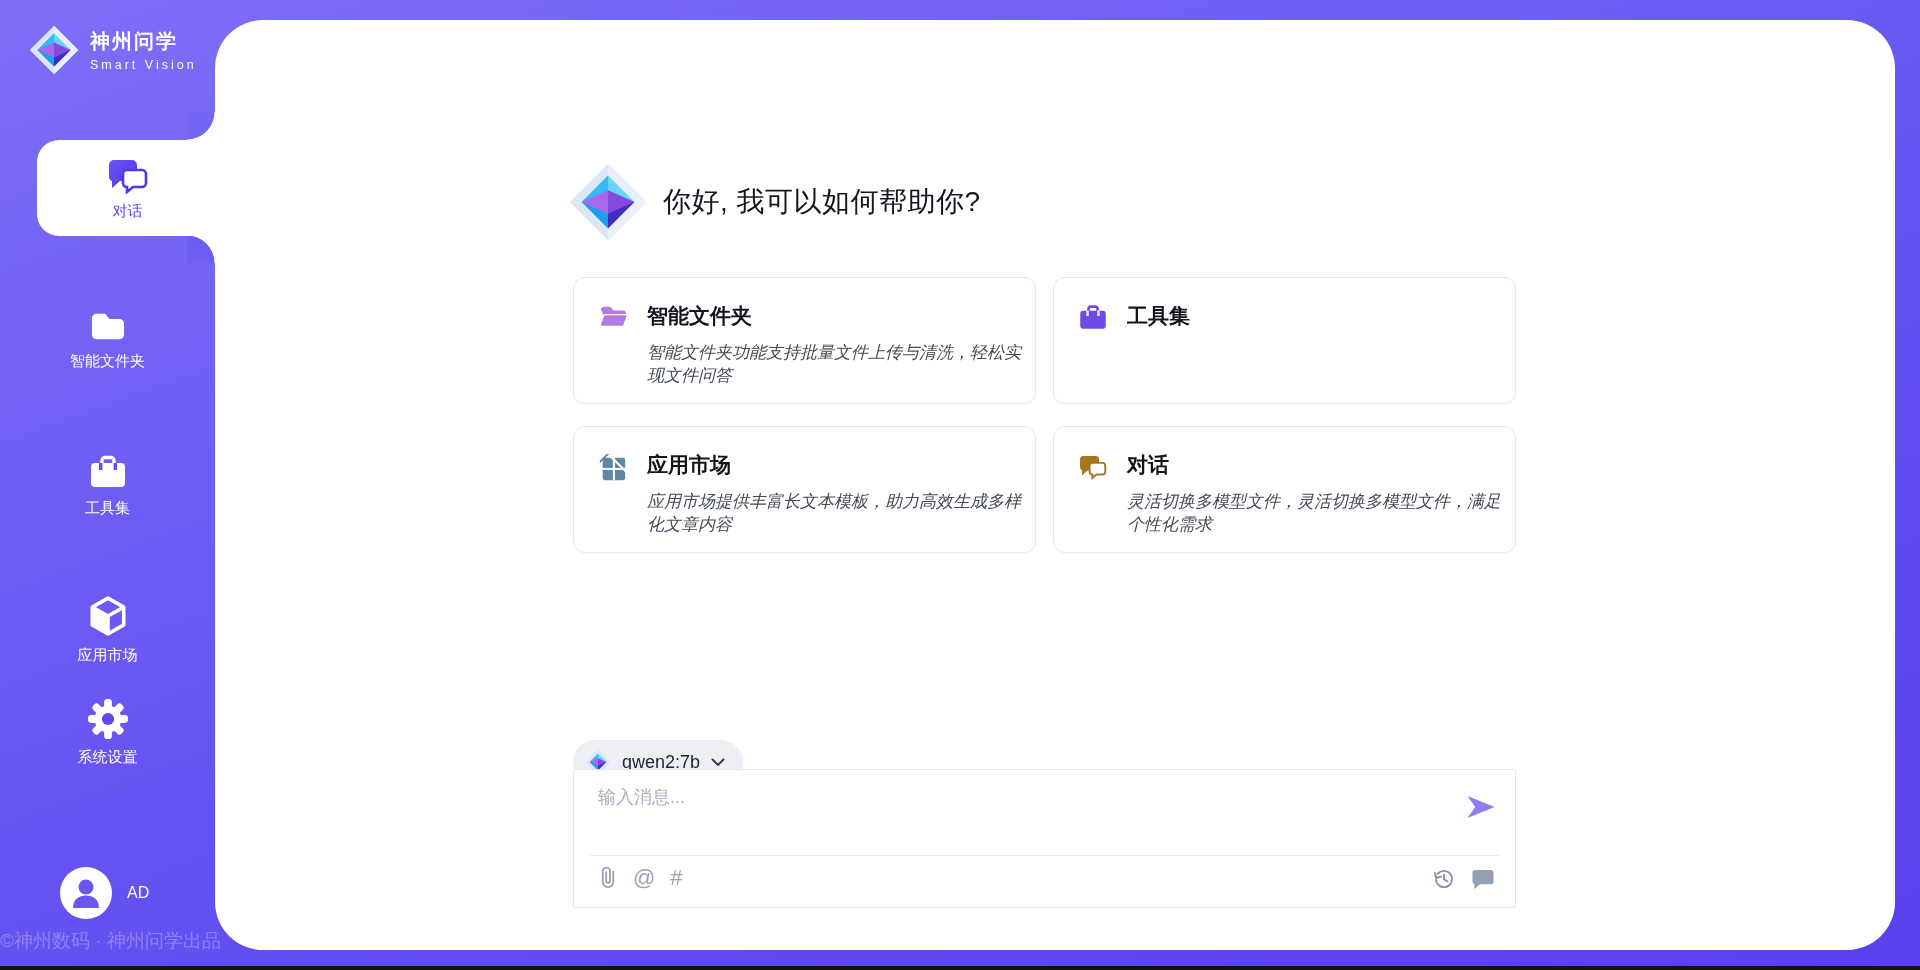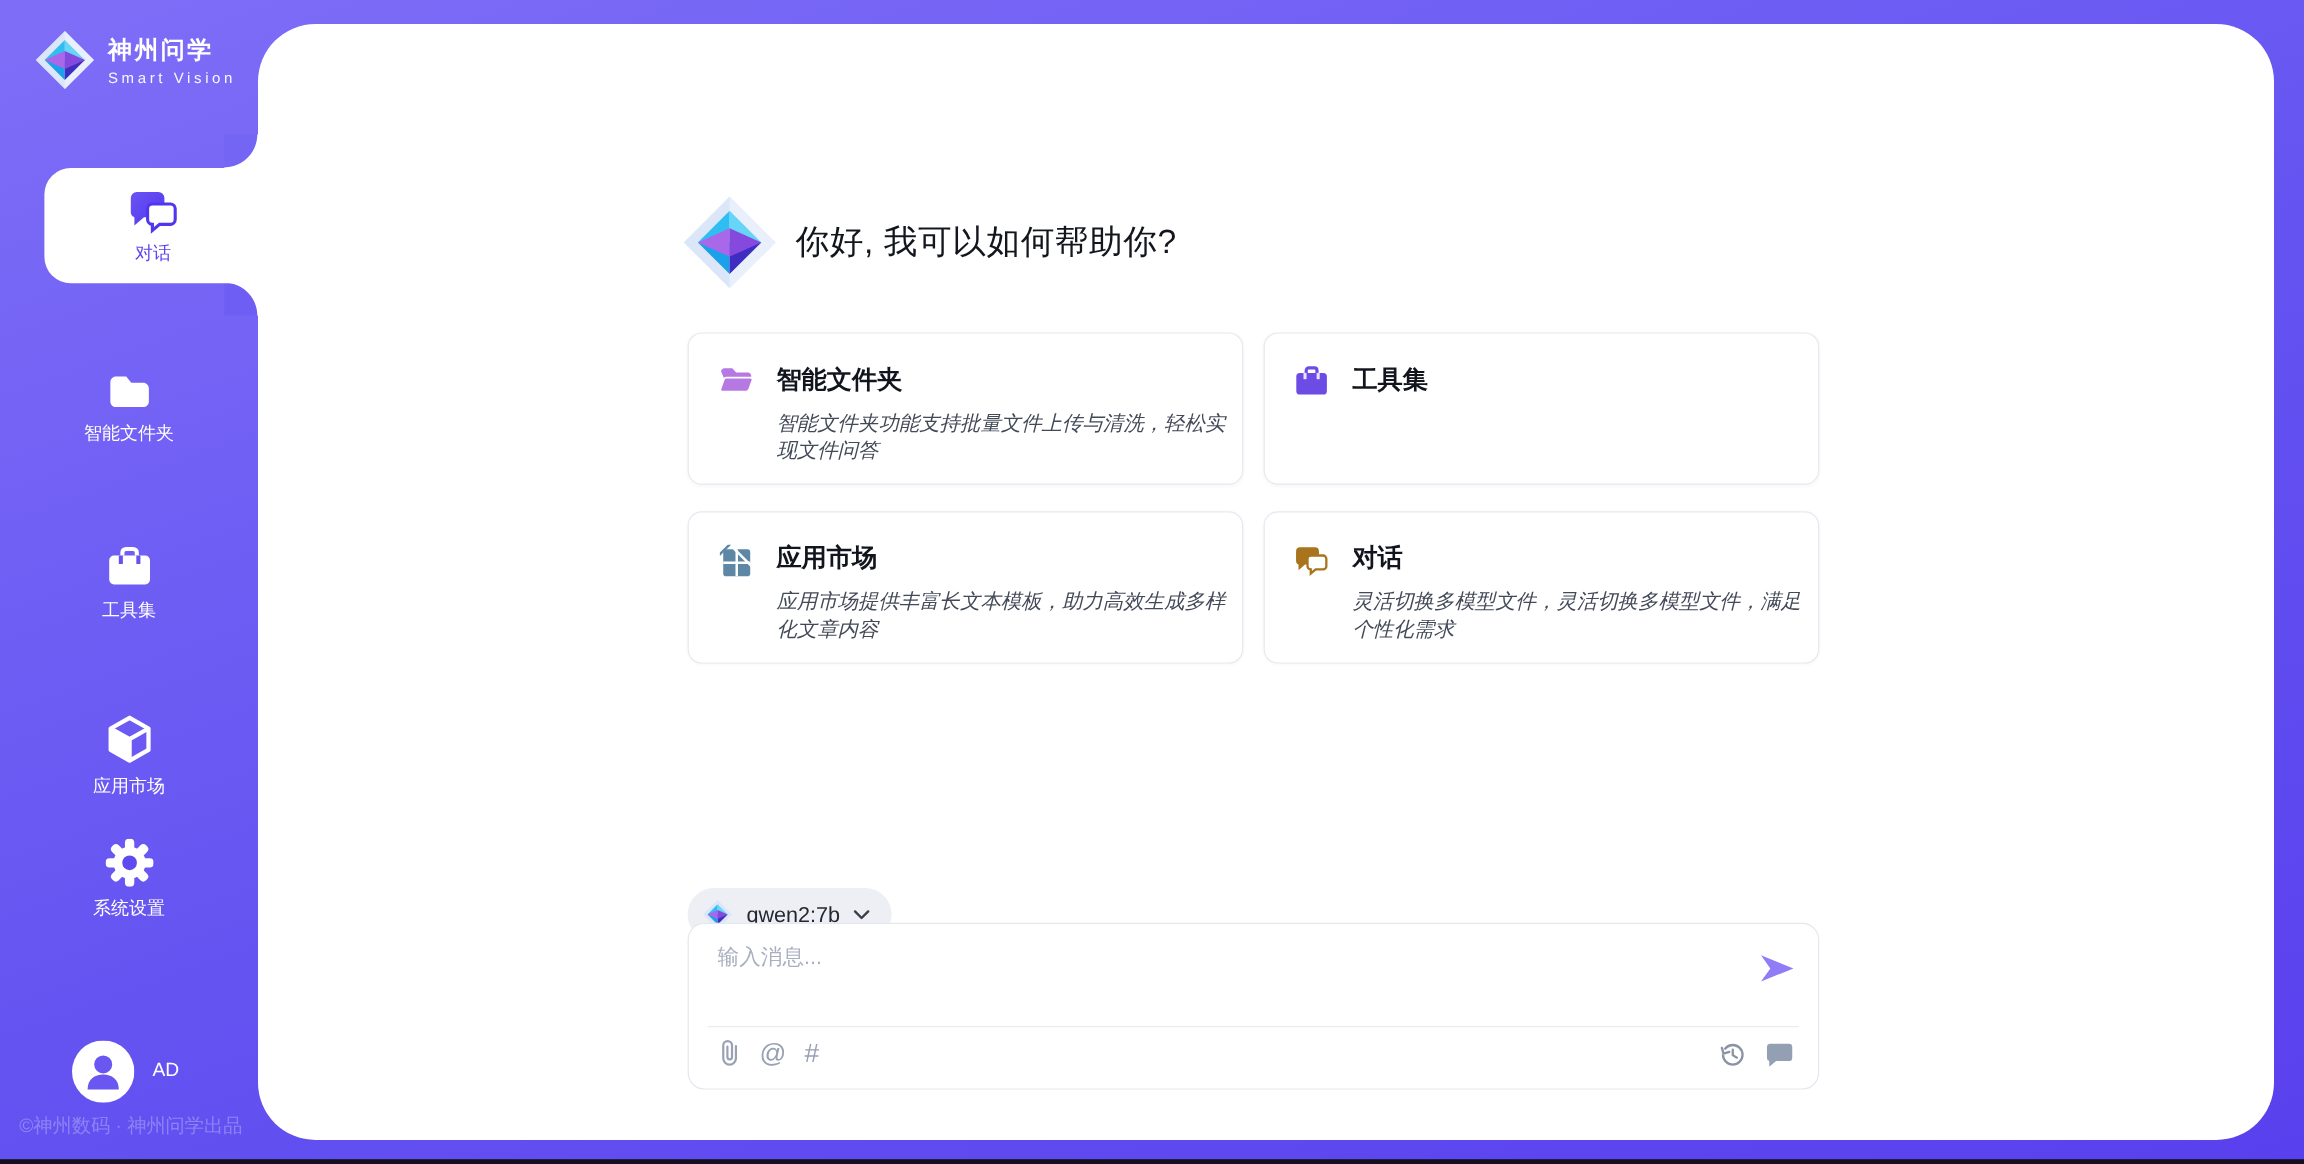--- a/index.html
+++ b/index.html
@@ -28,22 +28,22 @@
   .fillet-bottom { position:absolute; left:187px; top:235px; width:28px; height:28px;
                 background:radial-gradient(circle at bottom left,#6f5ef3 27px,#fff 27.8px); }
 
   .nav-item { position:absolute; left:0; width:215px; height:88px;
               display:flex; flex-direction:column; align-items:center; justify-content:center; gap:9px; cursor:pointer; }
   .nav-item .lbl { color:#fff; font-size:15px; }
   .nav-i2 { top:296px; } .nav-i3 { top:442px; } .nav-i4 { top:586px; } .nav-i5 { top:689px; }
 
   .user { position:absolute; left:60px; top:867px; display:flex; align-items:center; gap:15px; cursor:pointer; }
   .user .uname { color:#fff; font-size:16px; }
-  .copyright { position:absolute; left:16px; top:928px; width:210px; color:rgba(255,255,255,.28);
-               font-size:16px; white-space:nowrap; }
+  .copyright { position:absolute; left:0; top:928px; width:210px; color:rgba(255,255,255,.28);
+               font-size:19px; white-space:nowrap; }
 
   
   .greeting { position:absolute; left:352px; top:141px; display:flex; align-items:center; gap:14px; }
   .greeting h1 { font-size:28px; font-weight:normal; color:#14161d; letter-spacing:.5px; }
 
   
   .cards { position:absolute; left:358px; top:257px; width:943px;
            display:grid; grid-template-columns:463px 463px; gap:22px 17px; }
   .card { height:127px; background:#fff; border:1px solid #e7e9f0; border-radius:12px;
           padding:24px 24px 0 24px; display:flex; gap:17px; cursor:pointer;
@@ -52,21 +52,21 @@
   .card p  { font-size:17px; color:#424957; line-height:23px; width:386px;font-style:italic; }
   .cicon { width:32px; flex:0 0 32px; padding-top:2px; }
 
   
   .model-pill { position:absolute; left:358px; top:696px; height:44px; padding:0 18px 0 12px;
                 background:#edeff5; border-radius:22px; display:inline-flex; align-items:center; gap:11px; cursor:pointer;margin-top:24px; }
   .model-pill .mval { font-size:18px; color:#24272f; }
 
   
   .composer { position:absolute; left:358px; top:749px; width:943px; height:139px;
-              background:#fff; border:1px solid #e4e7ee; border-radius:14px; }
+              background:#fff; border:1px solid #e4e7ee; border-radius:2px; }
   .composer textarea { position:absolute; left:24px; top:15px; width:830px; height:58px;
               border:none; outline:none; resize:none; font-family:inherit; font-size:18px; color:#303642; background:transparent; }
   .composer textarea::placeholder { color:#a8b0c0; }
   .send-btn { position:absolute; right:16px; top:24px; width:36px; height:28px;
               background:none; border:none; cursor:pointer; }
   .divider { position:absolute; left:16px; right:16px; top:85px; height:1px; background:#e9ebf1; }
   .tools-left { position:absolute; left:24px; top:95px; display:flex; align-items:center; gap:15px; }
   .tools-right { position:absolute; right:20px; top:97px; display:flex; align-items:center; gap:16px; }
   .sym { font-size:22px; color:#98a1b3; cursor:pointer; line-height:24px; }
   .ic { cursor:pointer; }

